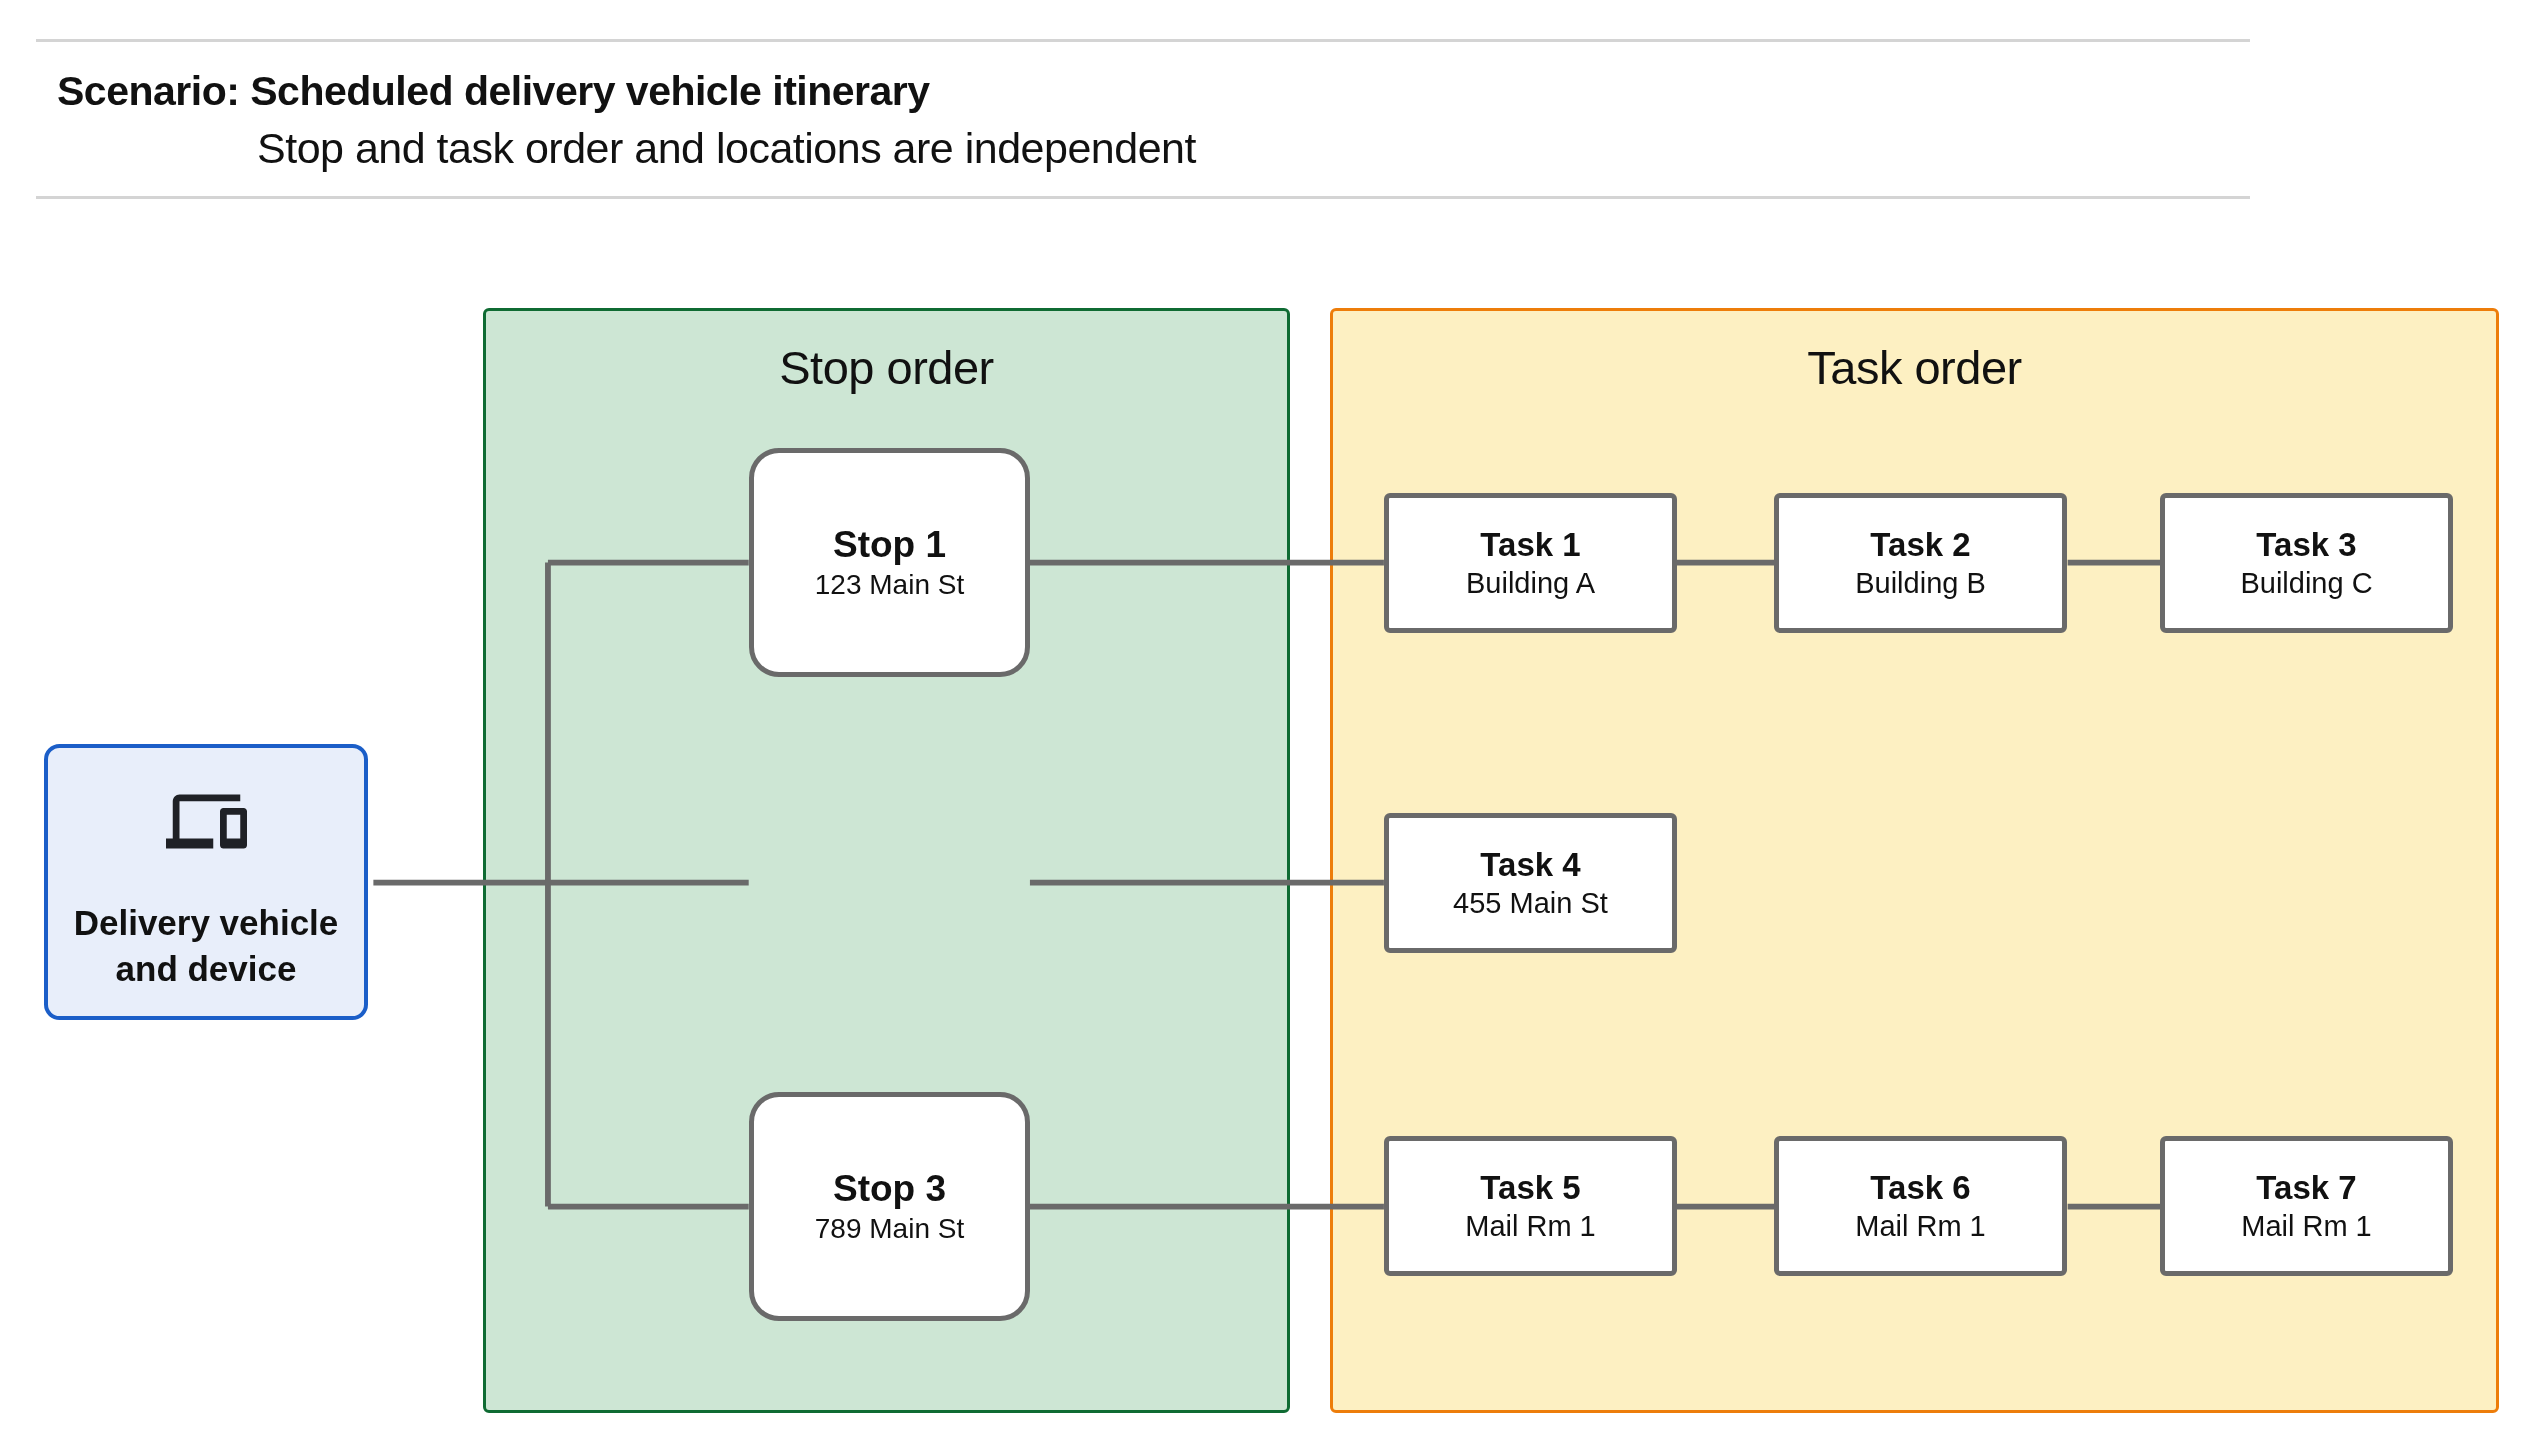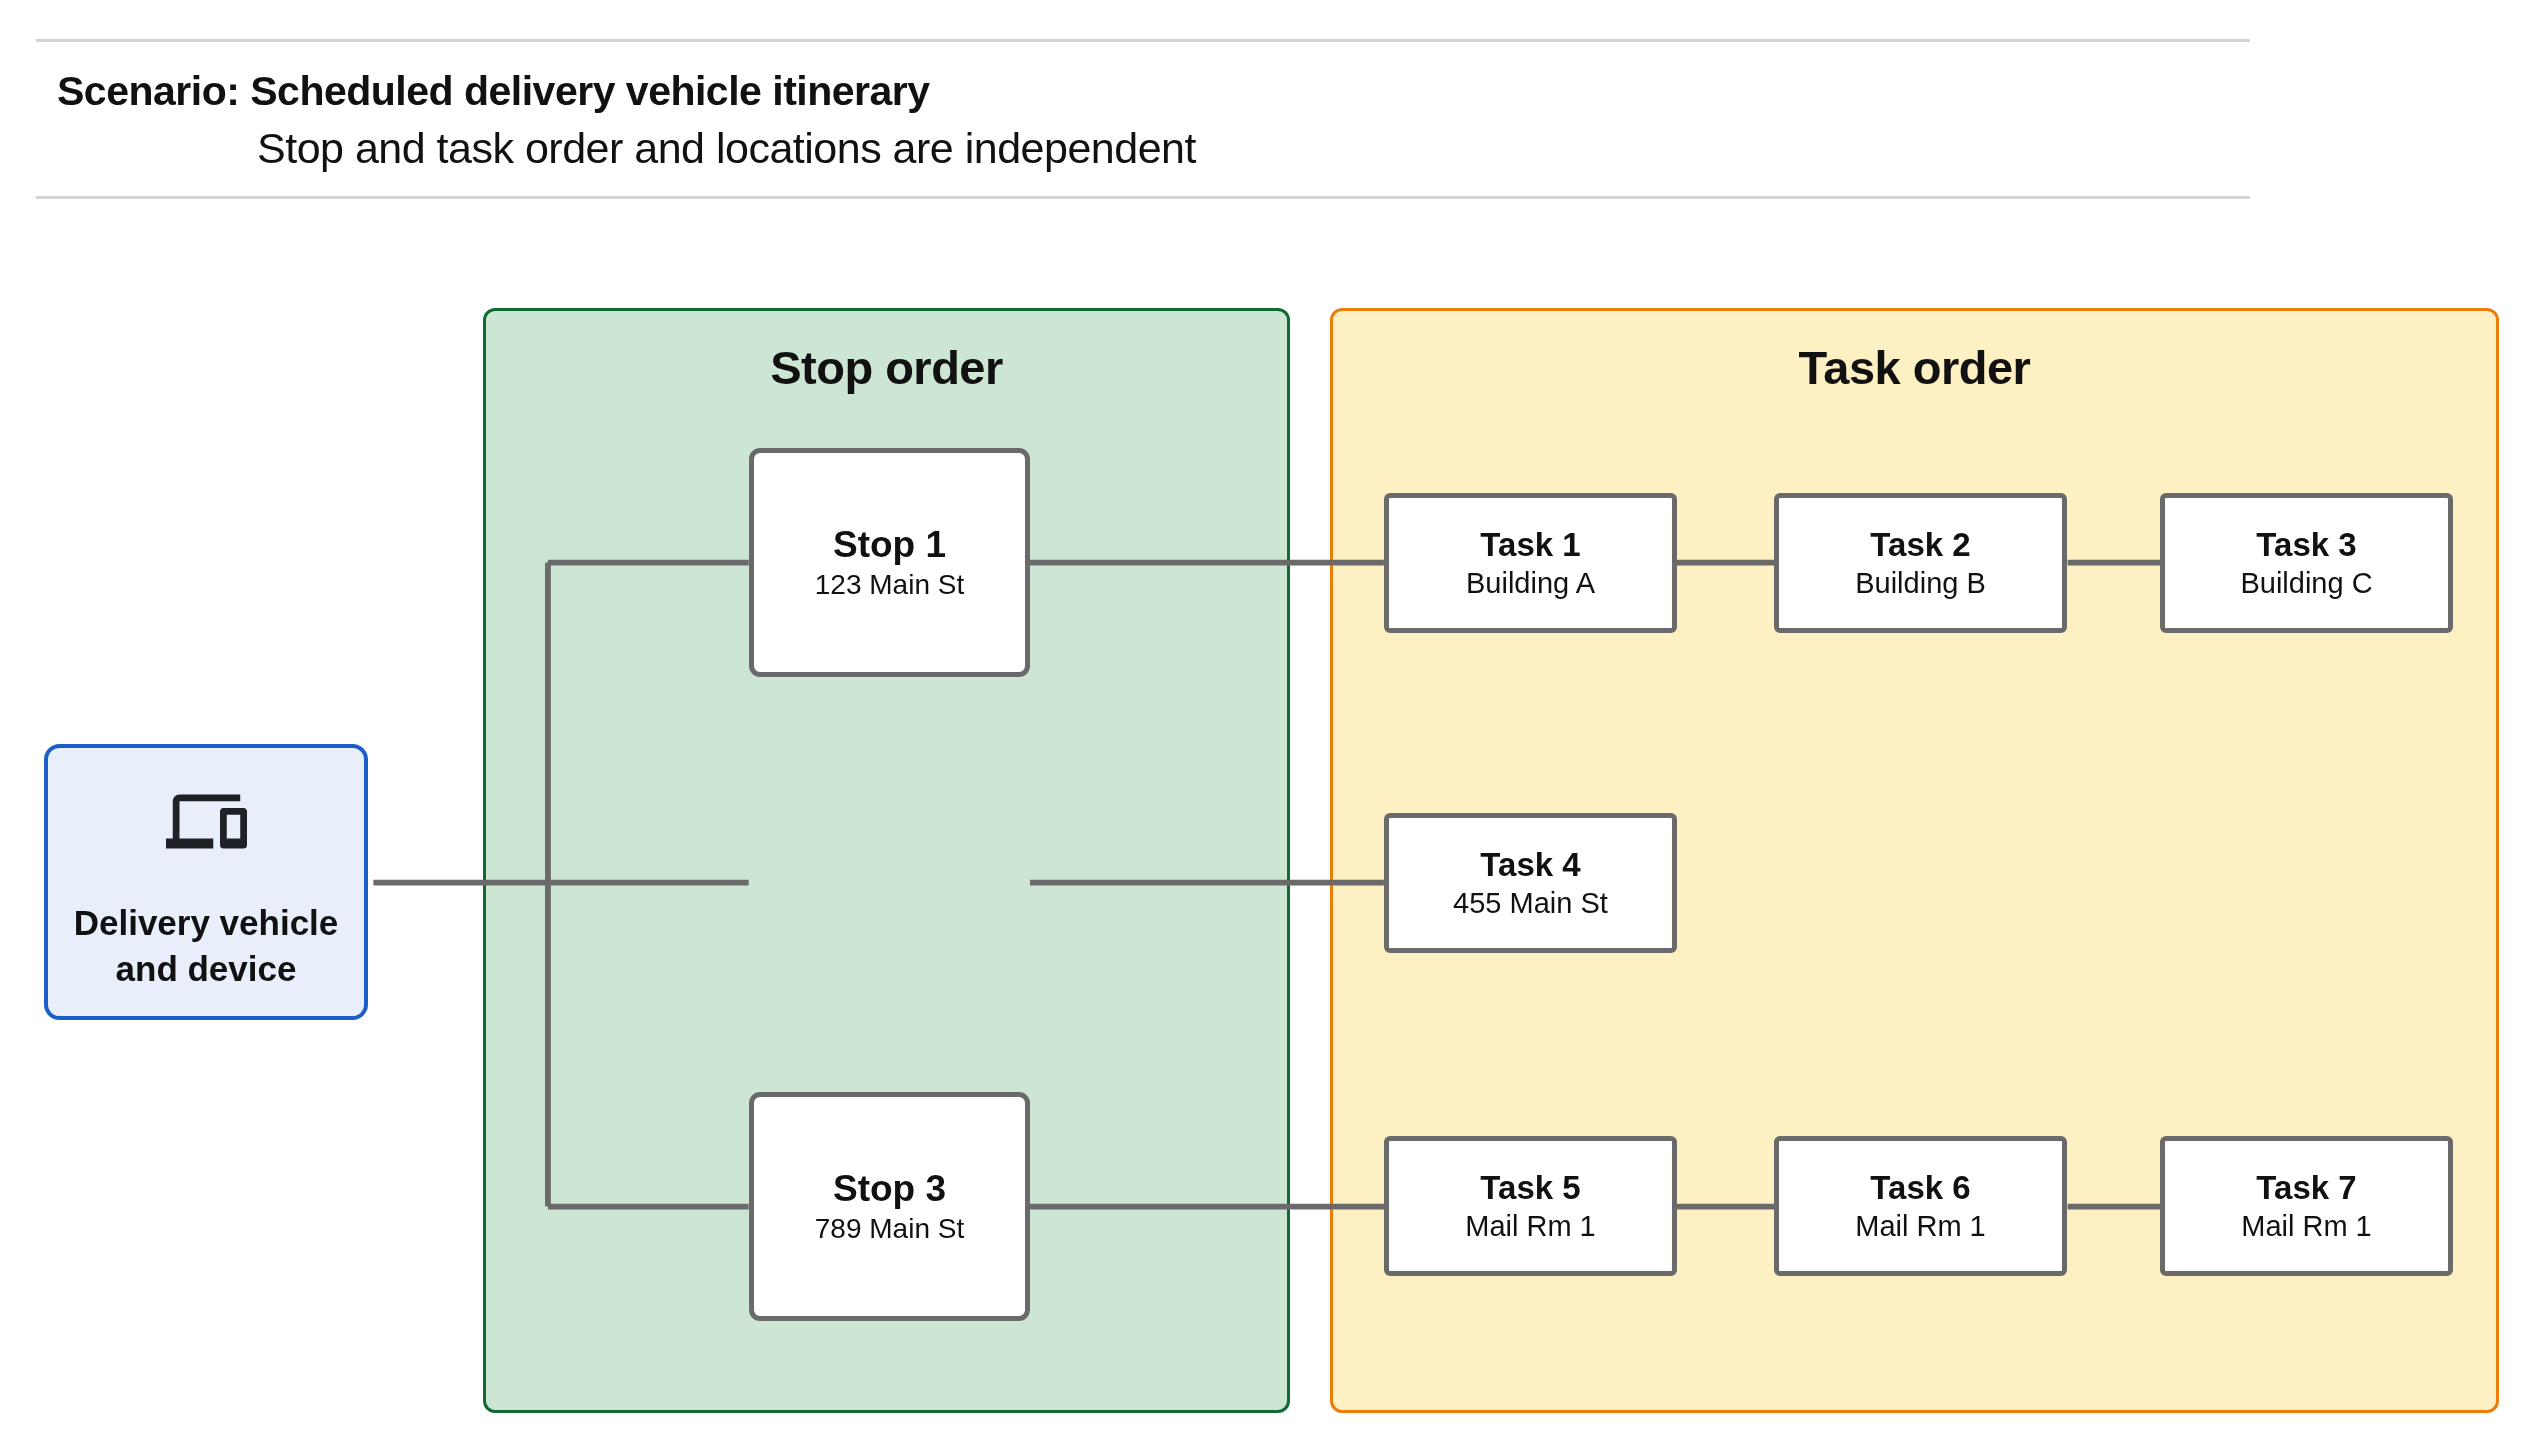--- a/index.html
+++ b/index.html
@@ -14,29 +14,29 @@
   body{font-family:"Liberation Sans", sans-serif; color:var(--text);}
   .stage{position:relative;width:2538px;height:1452px;background:#ffffff;overflow:hidden;}
 
   .rule{position:absolute;left:36px;width:2214px;height:2.9px;background:var(--rule);}
   .rule.top{top:39px;}
   .rule.bottom{top:196px;}
 
   .title{position:absolute;left:49px;top:68px;font-size:41px;font-weight:bold;letter-spacing:-0.5px;white-space:nowrap;margin-left:8px;}
   .subtitle{position:absolute;left:257px;top:124px;font-size:43px;font-weight:normal;letter-spacing:-0.5px;white-space:nowrap;}
 
-  .panel{position:absolute;top:308px;height:1105px;border-radius:12px;font-weight:bold;}
+  .panel{position:absolute;top:308px;height:1105px;border-radius:6px;}
   .panel.green{left:483px;width:807px;background:var(--green-fill);border:3.9px solid var(--green-border);}
   .panel.yellow{left:1330px;width:1169px;background:var(--yellow-fill);border:3.9px solid var(--orange-border);}
   .panel-title{position:absolute;top:29px;left:0;width:100%;text-align:center;font-size:47px;letter-spacing:-0.5px;}
 
   svg.wires{position:absolute;left:0;top:0;width:2538px;height:1452px;}
   svg.wires path{stroke:var(--connector);stroke-width:6;fill:none;}
 
-  .node{position:absolute;background:#ffffff;border:5.8px solid var(--box-border);border-radius:11px;
+  .node{position:absolute;background:#ffffff;border:5.8px solid var(--box-border);border-radius:30px;
         display:flex;flex-direction:column;align-items:center;justify-content:center;gap:3px;}
   .node .name{font-weight:bold;}
   .stop-node{left:749px;width:281px;height:229px;}
   .stop-node .name{font-size:37px;}
   .stop-node .loc{font-size:28px;}
   .task-node{width:293px;height:140px;border-radius:6px;gap:3.9px;}
   .task-node .name{font-size:33px;}
   .task-node .loc{font-size:29px;}
 
   .vehicle{position:absolute;left:44px;top:744px;width:324px;height:276px;background:var(--blue-fill);

